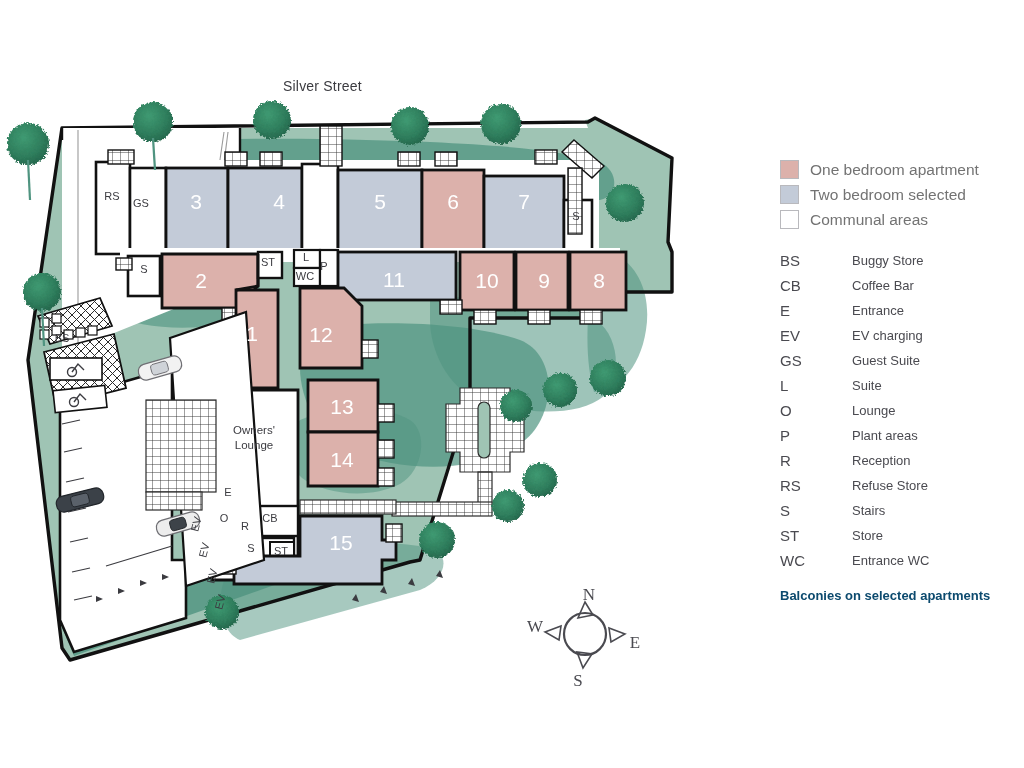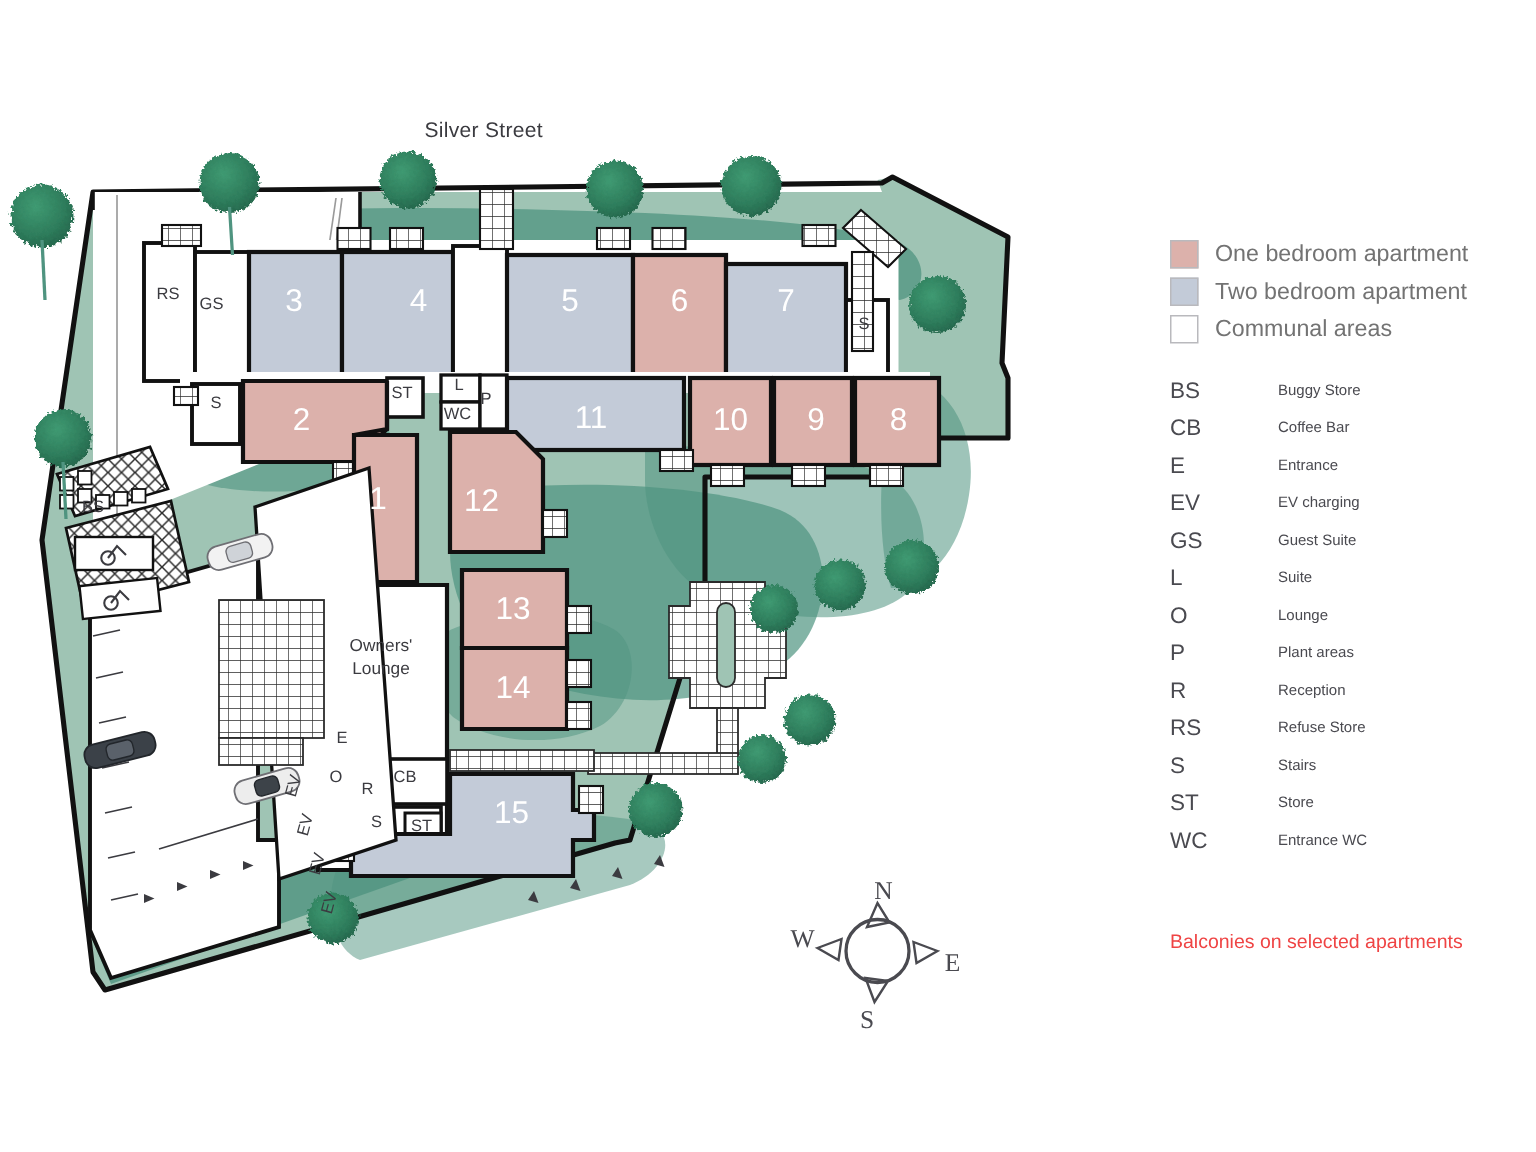--- a/index.html
+++ b/index.html
@@ -52,28 +52,29 @@
   .abbr-row{
     display:flex;
     margin-bottom:0px;
     height:25px;align-items:center;
   }
   .abbr-code{
     width:72px;flex:none;
     font-size:15px;color:#4a4a50;
   }
   .abbr-text{
-    font-size:10px;color:#4a4a50;white-space:nowrap;
+    font-size:13px;color:#4a4a50;white-space:nowrap;
   }
   #footnote{
     position:absolute;
-    left:780px;top:620px;
+    left:780px;top:588px;
     font-size:13px;
-    color:#ef4444;
+    color:#0c4a6e;
     white-space:nowrap;
+    font-weight:bold;
   }
 
   
   #compass{position:absolute;left:525px;top:582px;width:120px;height:105px;}
 
   .unit-num{
     font-family:"Liberation Sans", sans-serif;
     font-size:21px;
     fill:#ffffff;
     text-anchor:middle;
@@ -427,21 +428,21 @@
     <text class="lounge-txt" x="254" y="449">Lounge</text>
   </svg>
 
   <div id="legend">
       <div class="key-row">
         <span class="swatch" style="background: rgb(220, 177, 171);"></span>
         <span class="key-label">One bedroom apartment</span>
       </div>
       <div class="key-row">
         <span class="swatch" style="background: rgb(195, 203, 216);"></span>
-        <span class="key-label">Two bedroom apartment</span>
+        <span class="key-label">Two bedroom selected</span>
       </div>
       <div class="key-row">
         <span class="swatch" style="background: rgb(255, 255, 255);"></span>
         <span class="key-label">Communal areas</span>
       </div>
     </div>
 
   <div id="abbrevs">
       <div class="abbr-row">
         <span class="abbr-code">BS</span>

